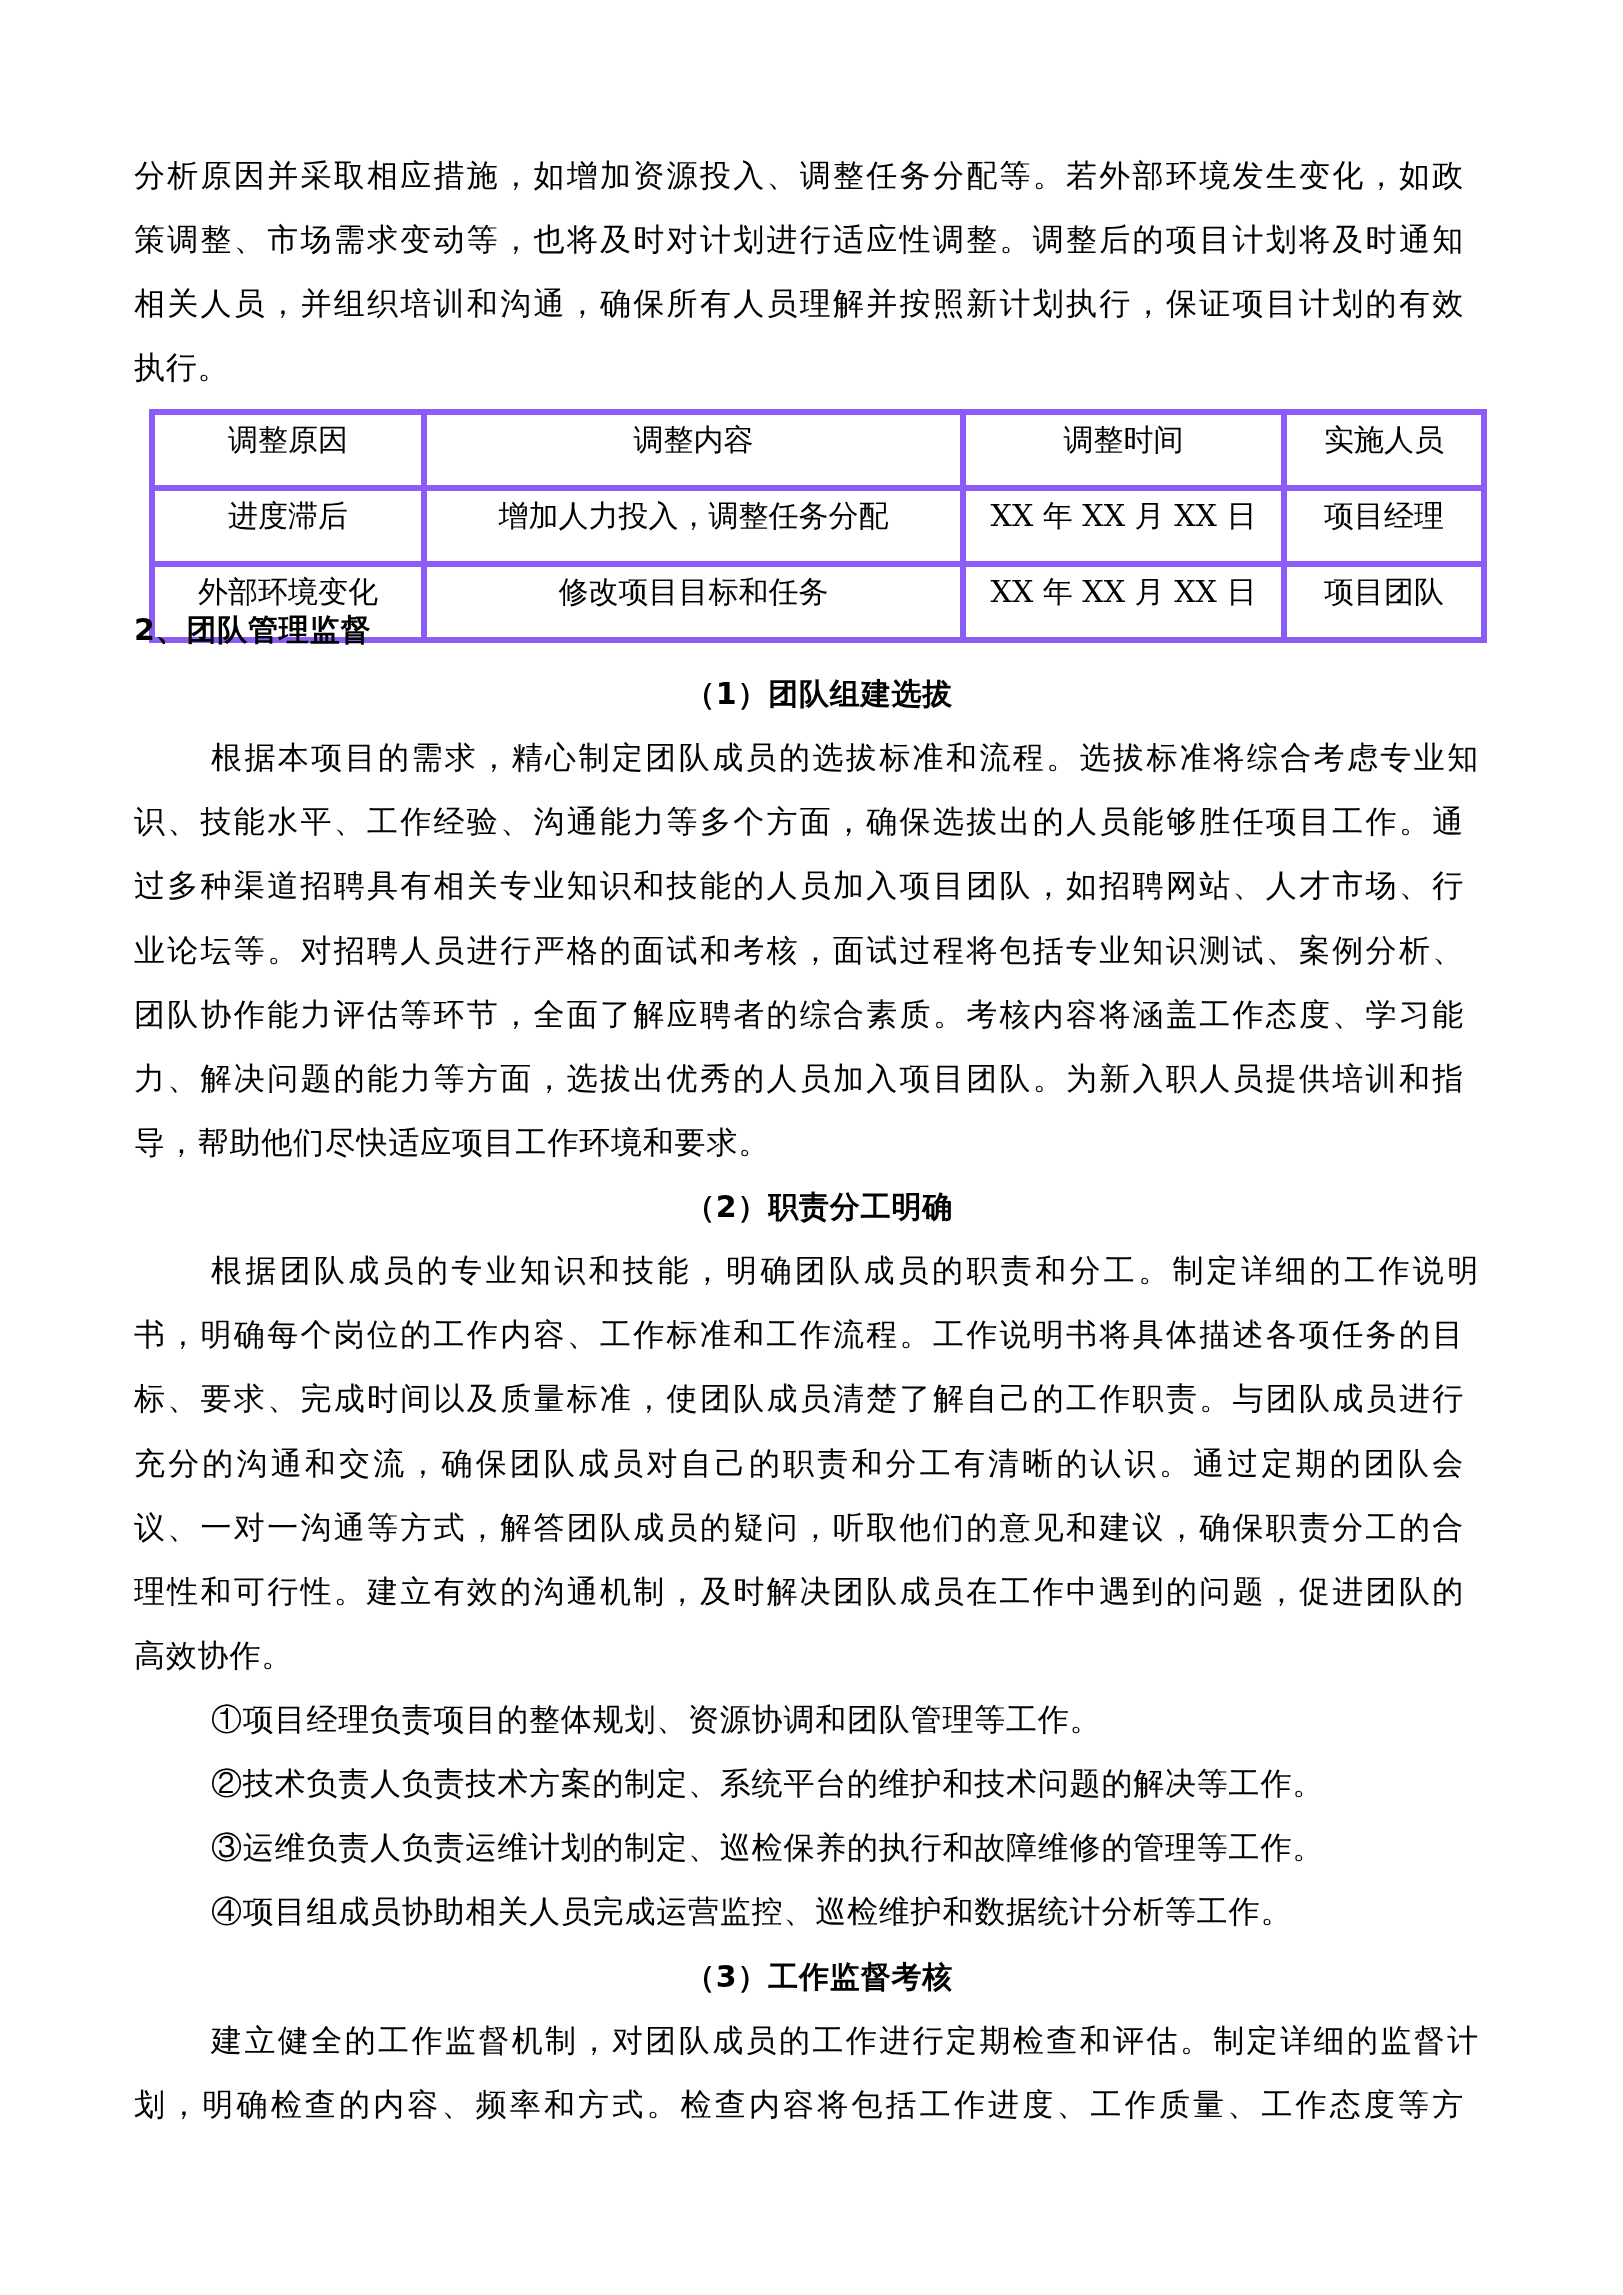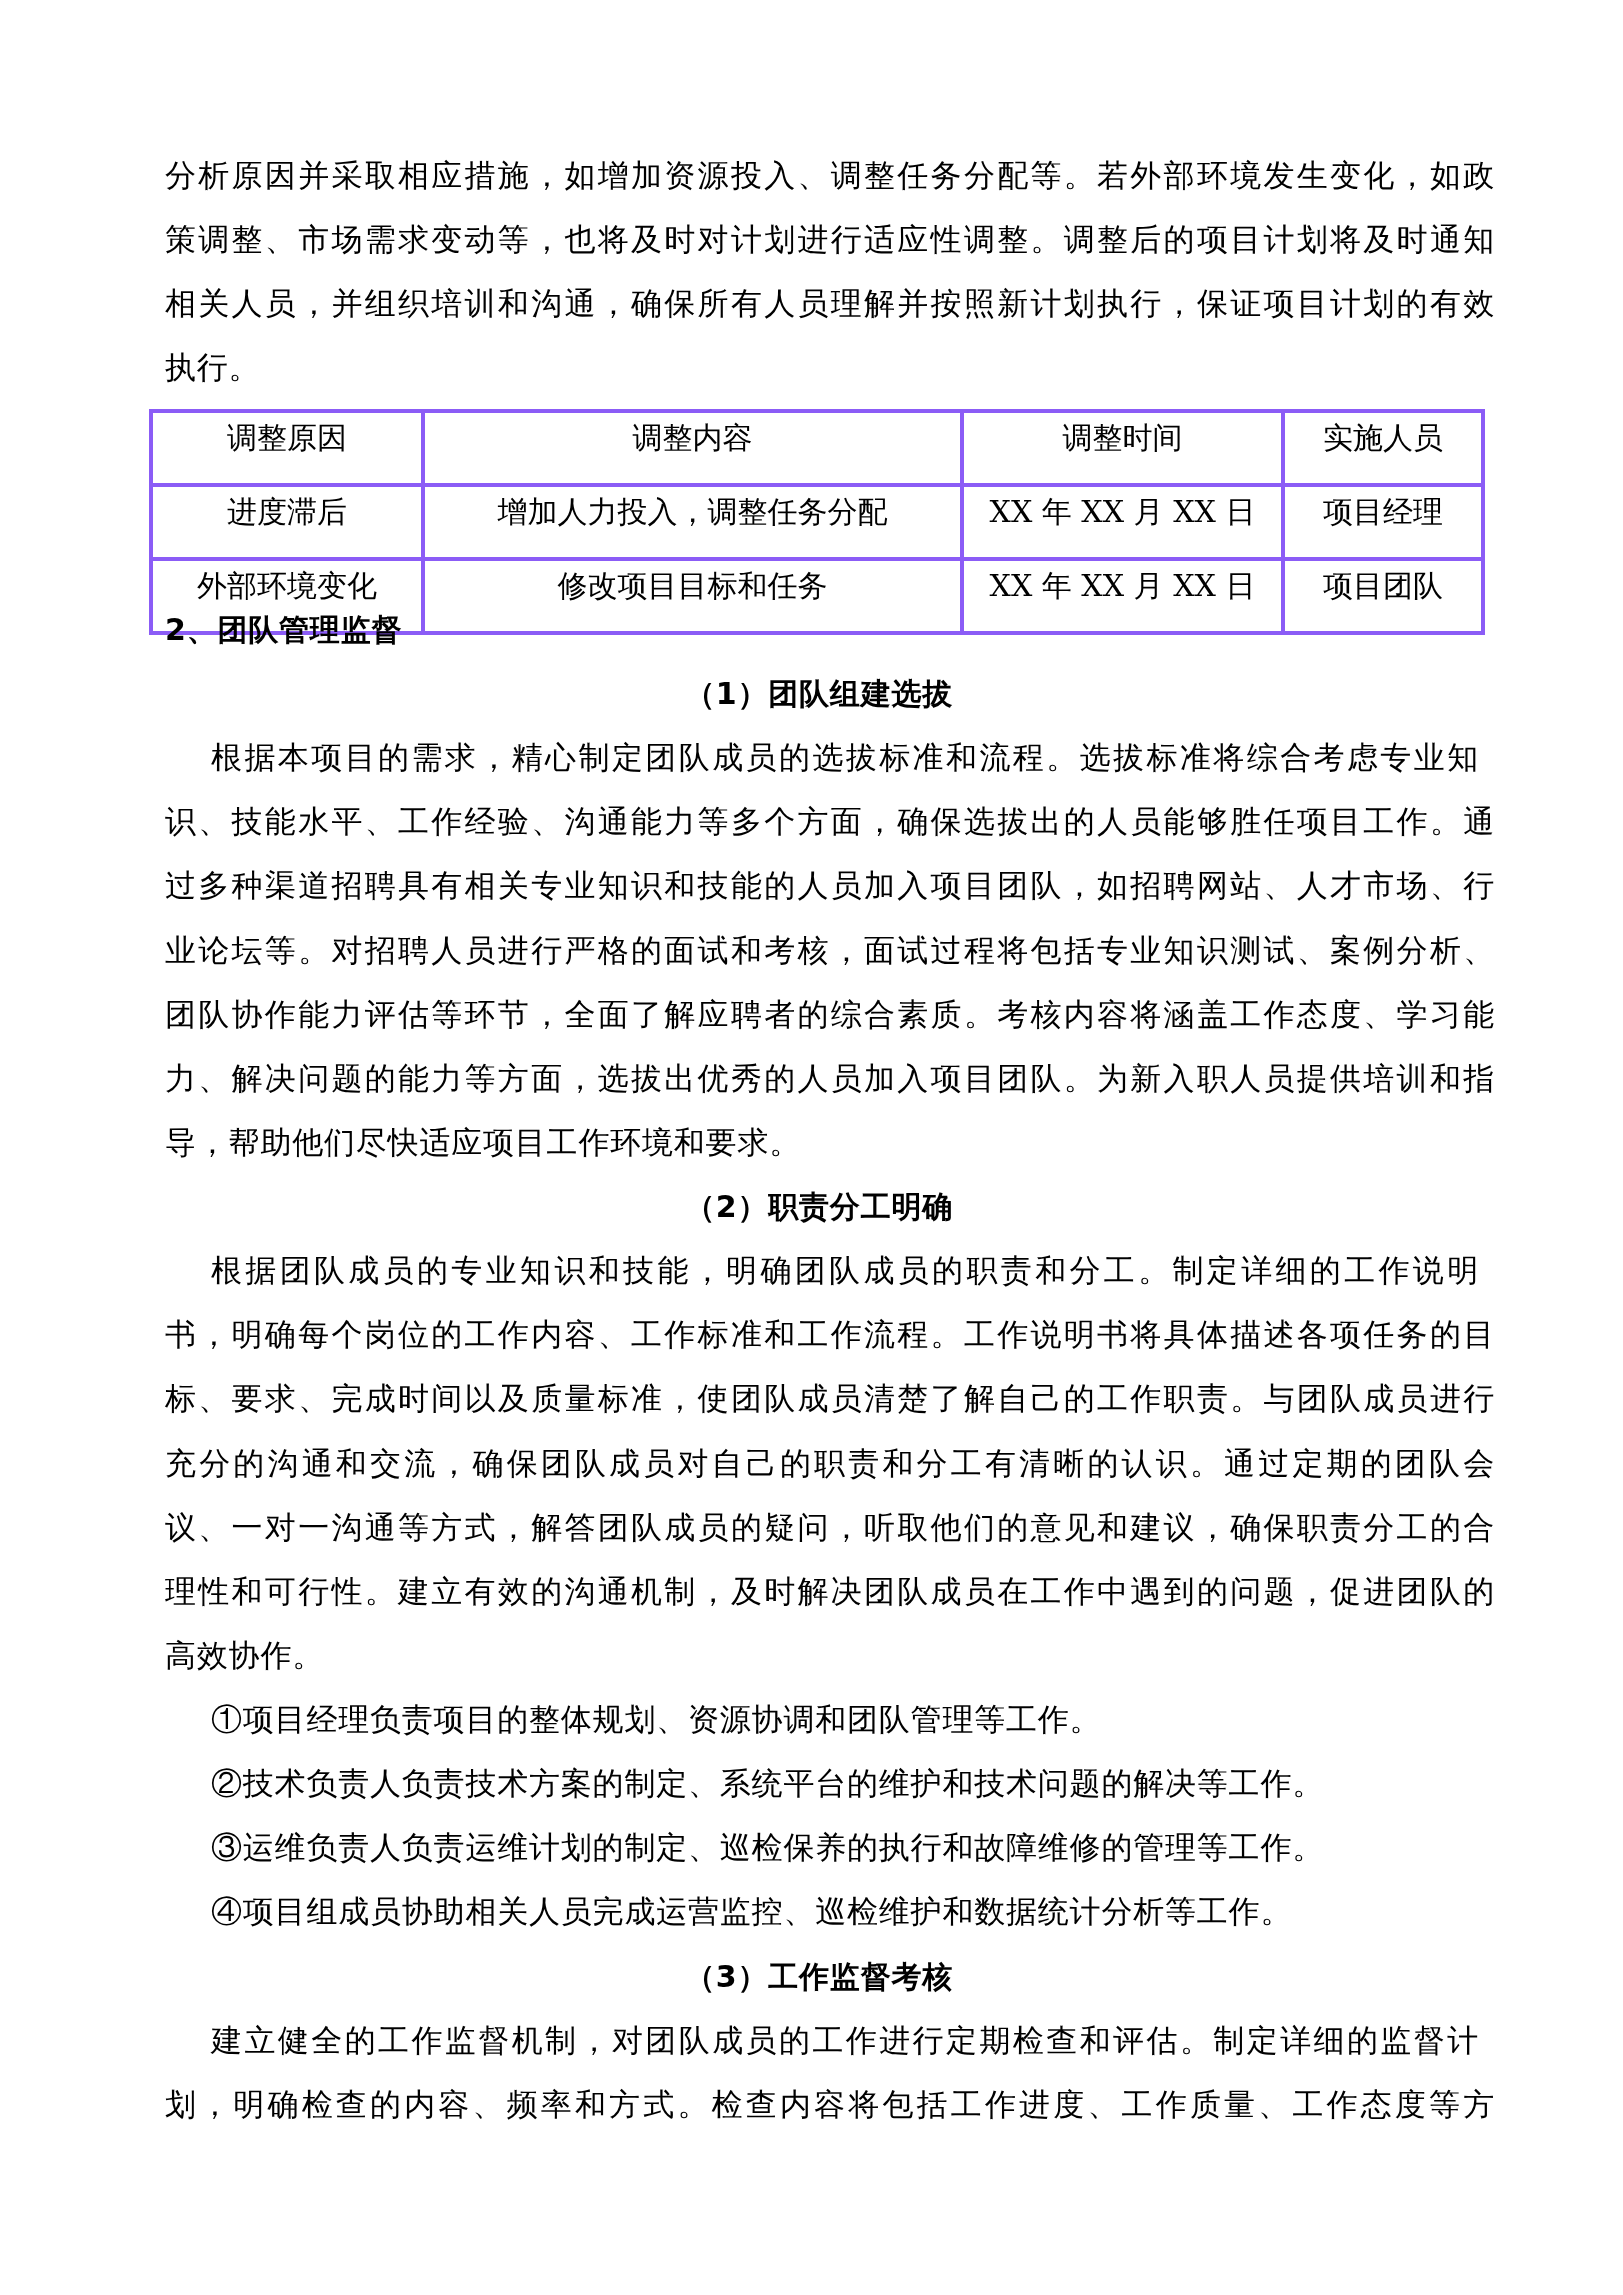--- a/index.html
+++ b/index.html
@@ -3,37 +3,37 @@
   <meta charset="utf-8">
   <style>
     html, body { margin: 0; padding: 0; background: #ffffff; }
     body {
       width: 1623px; height: 2295px; position: relative; overflow: hidden;
       font-family: "DejaVu Serif", "Liberation Serif", serif;
       color: #000000;
     }
     .page { position: absolute; left: 0; top: 0; width: 1623px; height: 2295px; }
     .line {
-      position: absolute; left: 165px; width: 1330px;
+      position: absolute; left: 134px; width: 1330px;
       font-size: 31px; line-height: 39px; white-space: nowrap;
       letter-spacing: 0.8px;
     }
     .line.justify { text-align: justify; text-align-last: justify; }
     .indent { left: 211px; width: 1268px; }
     .list { left: 211px; width: 1268px; }
     .h2 { font-family: "DejaVu Sans", "Liberation Sans", sans-serif; font-weight: bold; font-size: 30px; }
     .h3 { font-family: "DejaVu Sans", "Liberation Sans", sans-serif; font-weight: bold; font-size: 30px; left: 154px; text-align: center; }
 
     table.adj {
       position: absolute; left: 149px; top: 409px;
       border-collapse: collapse; table-layout: fixed; width: 1330px;
       font-size: 30px;
     }
     table.adj td {
-      border: 4px solid #8b5cf6; height: 62px; padding: 4px; text-align: center;
+      border: 6px solid #8b5cf6; height: 62px; padding: 4px; text-align: center;
       vertical-align: top; line-height: 42px; white-space: nowrap;
     }
     table.adj td.thin { border-left-width: 0.7px; border-right-width: 0.7px; }
   </style>
 </head>
 <body>
 
 <div class="page">
 
   <div class="line justify" style="top:156px">分析原因并采取相应措施，如增加资源投入、调整任务分配等。若外部环境发生变化，如政</div>

